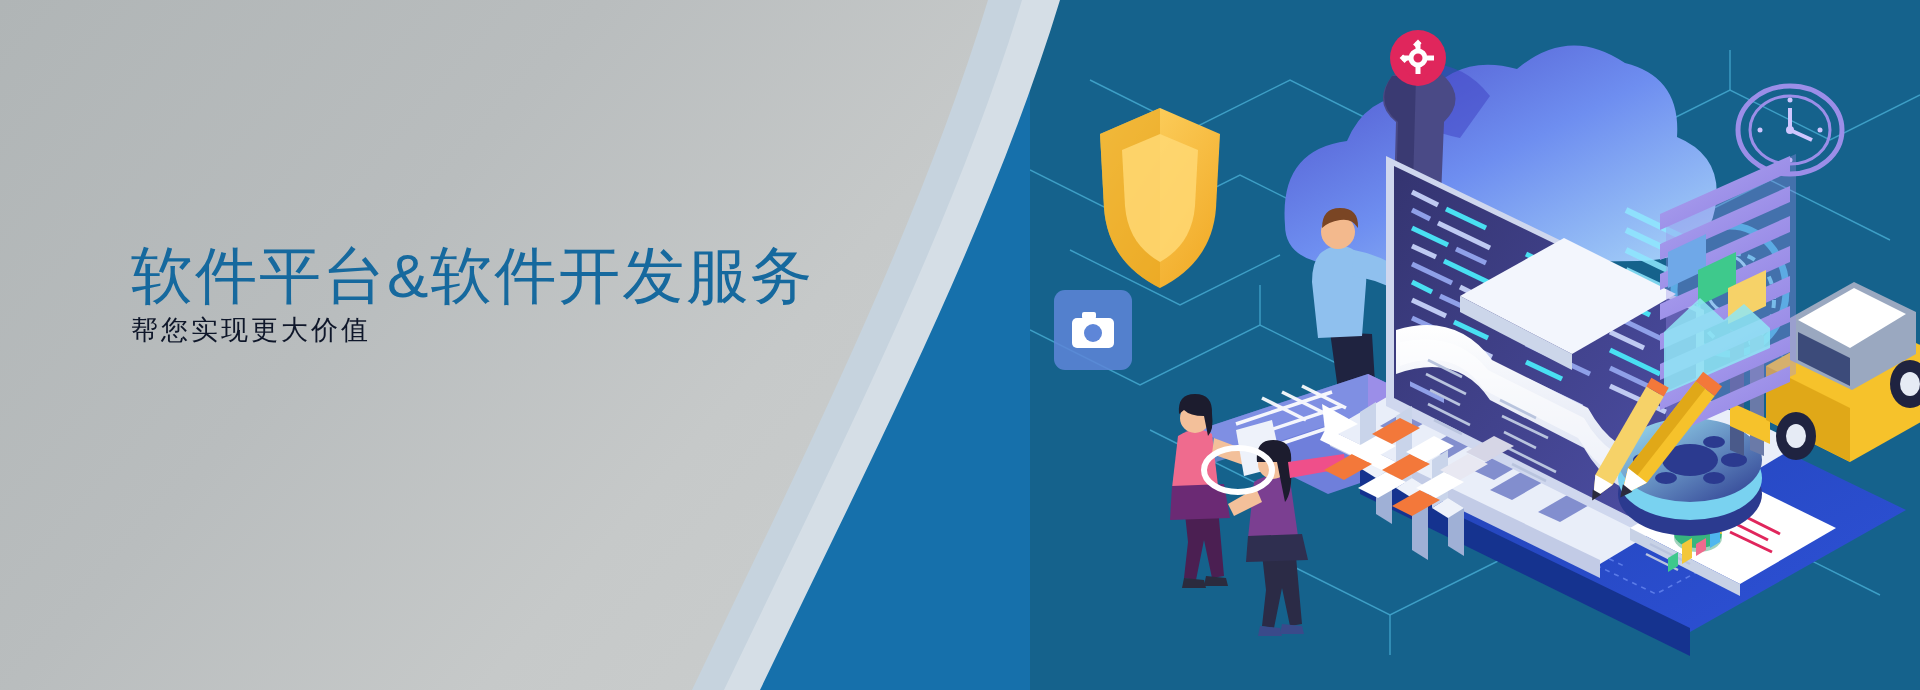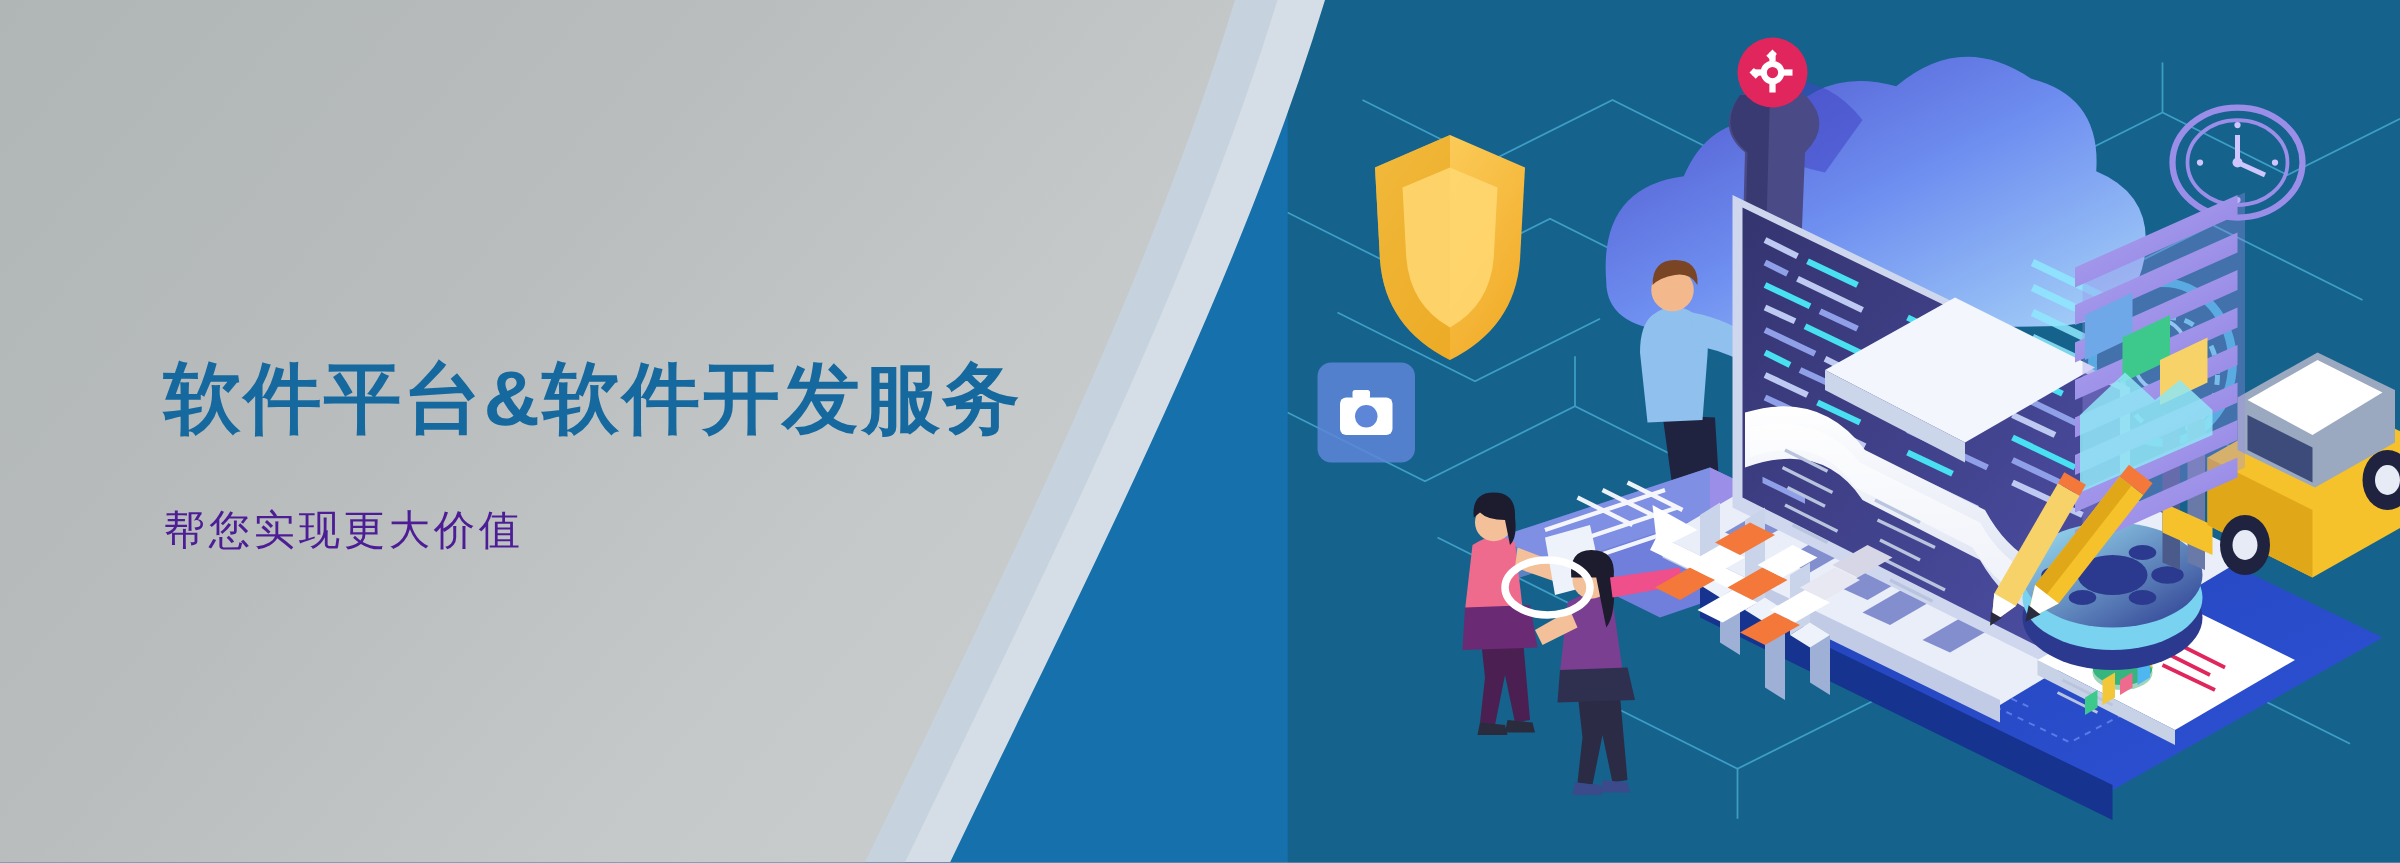--- a/index.html
+++ b/index.html
@@ -11,25 +11,25 @@
   }
   #stage { position:relative; width:1920px; height:690px; overflow:hidden; }
 
   
   .bg-blue{ position:absolute; inset:0; background:#1670ab; }
   .svg-layer{ position:absolute; inset:0; width:1920px; height:690px; }
 
   
   .copy{ position:absolute; left:131px; top:240px; width:820px; }
   .title{
-    font-size:62px; line-height:1.16; font-weight:700; color:#16699e;
-    letter-spacing:2px; white-space:nowrap;margin-top:44px;
+    font-size:62px; line-height:1.16; font-weight:400; color:#16699e;
+    letter-spacing:2px; white-space:nowrap;
   }
   .subtitle{
-    margin-top:46px; font-size:33px; color:#4c1d95; letter-spacing:3px;
+    font-size:27px; color:#0f172a; letter-spacing:3px;
     white-space:nowrap;
   }
 
   
   .illus{ position:absolute; left:1030px; top:0; width:890px; height:690px; }
 </style>
 </head>
 <body>
 
 <div id="stage">

